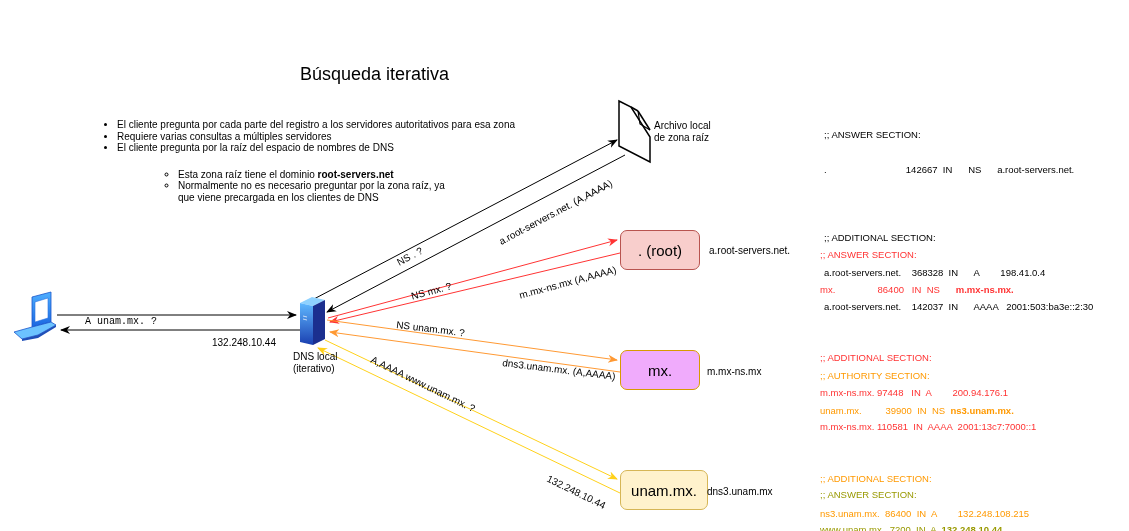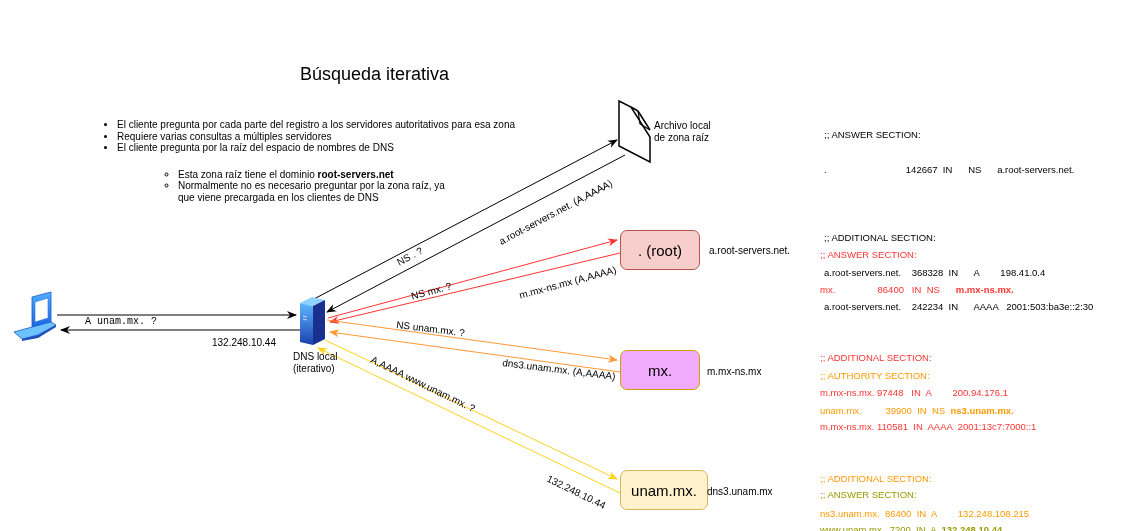--- a/index.html
+++ b/index.html
@@ -142,21 +142,21 @@
 
 <div class="rot" style="left:374px; top:354px; transform:rotate(26deg);">A,AAAA  www.unam.mx.  ?</div>
 <div class="rot" style="left:550px; top:473px; transform:rotate(26deg);">132.248.10.44</div>
 
 <div class="resp resp-black">
   <span class="sec">;; ANSWER SECTION:</span>
   <span class="sec">.                              142667  IN      NS      a.root-servers.net.</span>
   <span class="gap"></span>
   <span class="sec">;; ADDITIONAL SECTION:</span>
   <span class="sec">a.root-servers.net.    368328  IN      A        198.41.0.4</span>
-  <span class="sec">a.root-servers.net.    242234  IN      AAAA   2001:503:ba3e::2:30</span>
+  <span class="sec">a.root-servers.net.    142037  IN      AAAA   2001:503:ba3e::2:30</span>
 </div>
 
 <div class="resp resp-red">
   <span class="sec">;; ANSWER SECTION:</span>
   <span class="sec"><span>mx.                86400   IN  NS      </span><b>m.mx-ns.mx.</b></span>
   <span class="gap"></span>
   <span class="sec">;; ADDITIONAL SECTION:</span>
   <span class="sec">m.mx-ns.mx. 97448   IN  A        200.94.176.1</span>
   <span class="sec">m.mx-ns.mx. 110581  IN  AAAA  2001:13c7:7000::1</span>
 </div>

